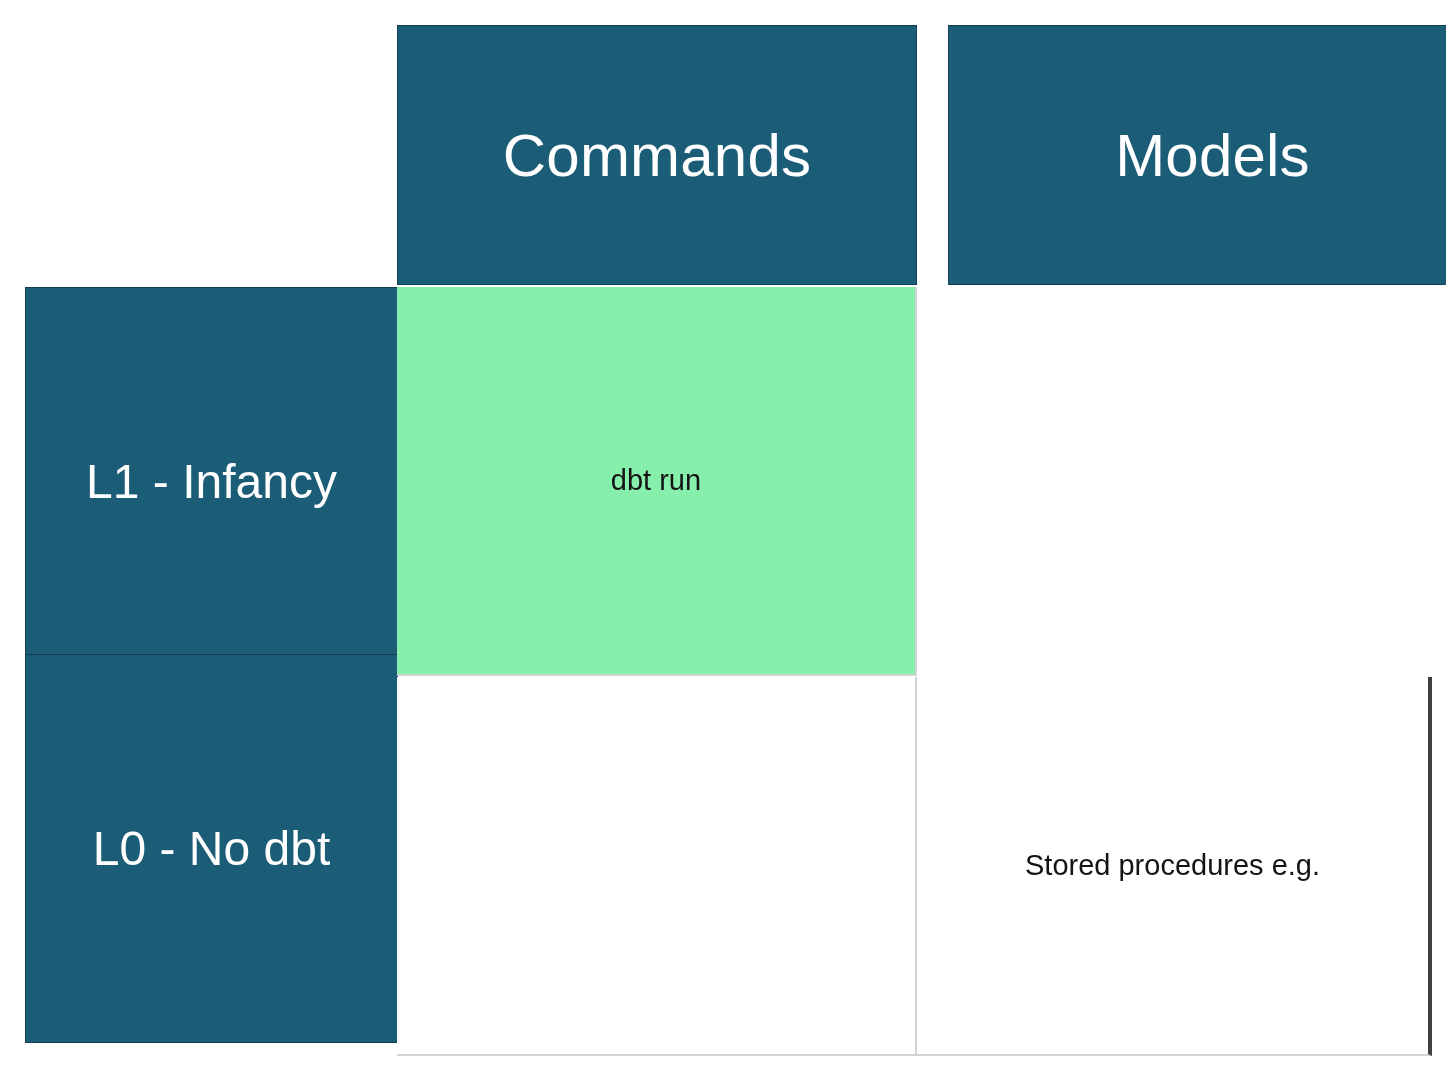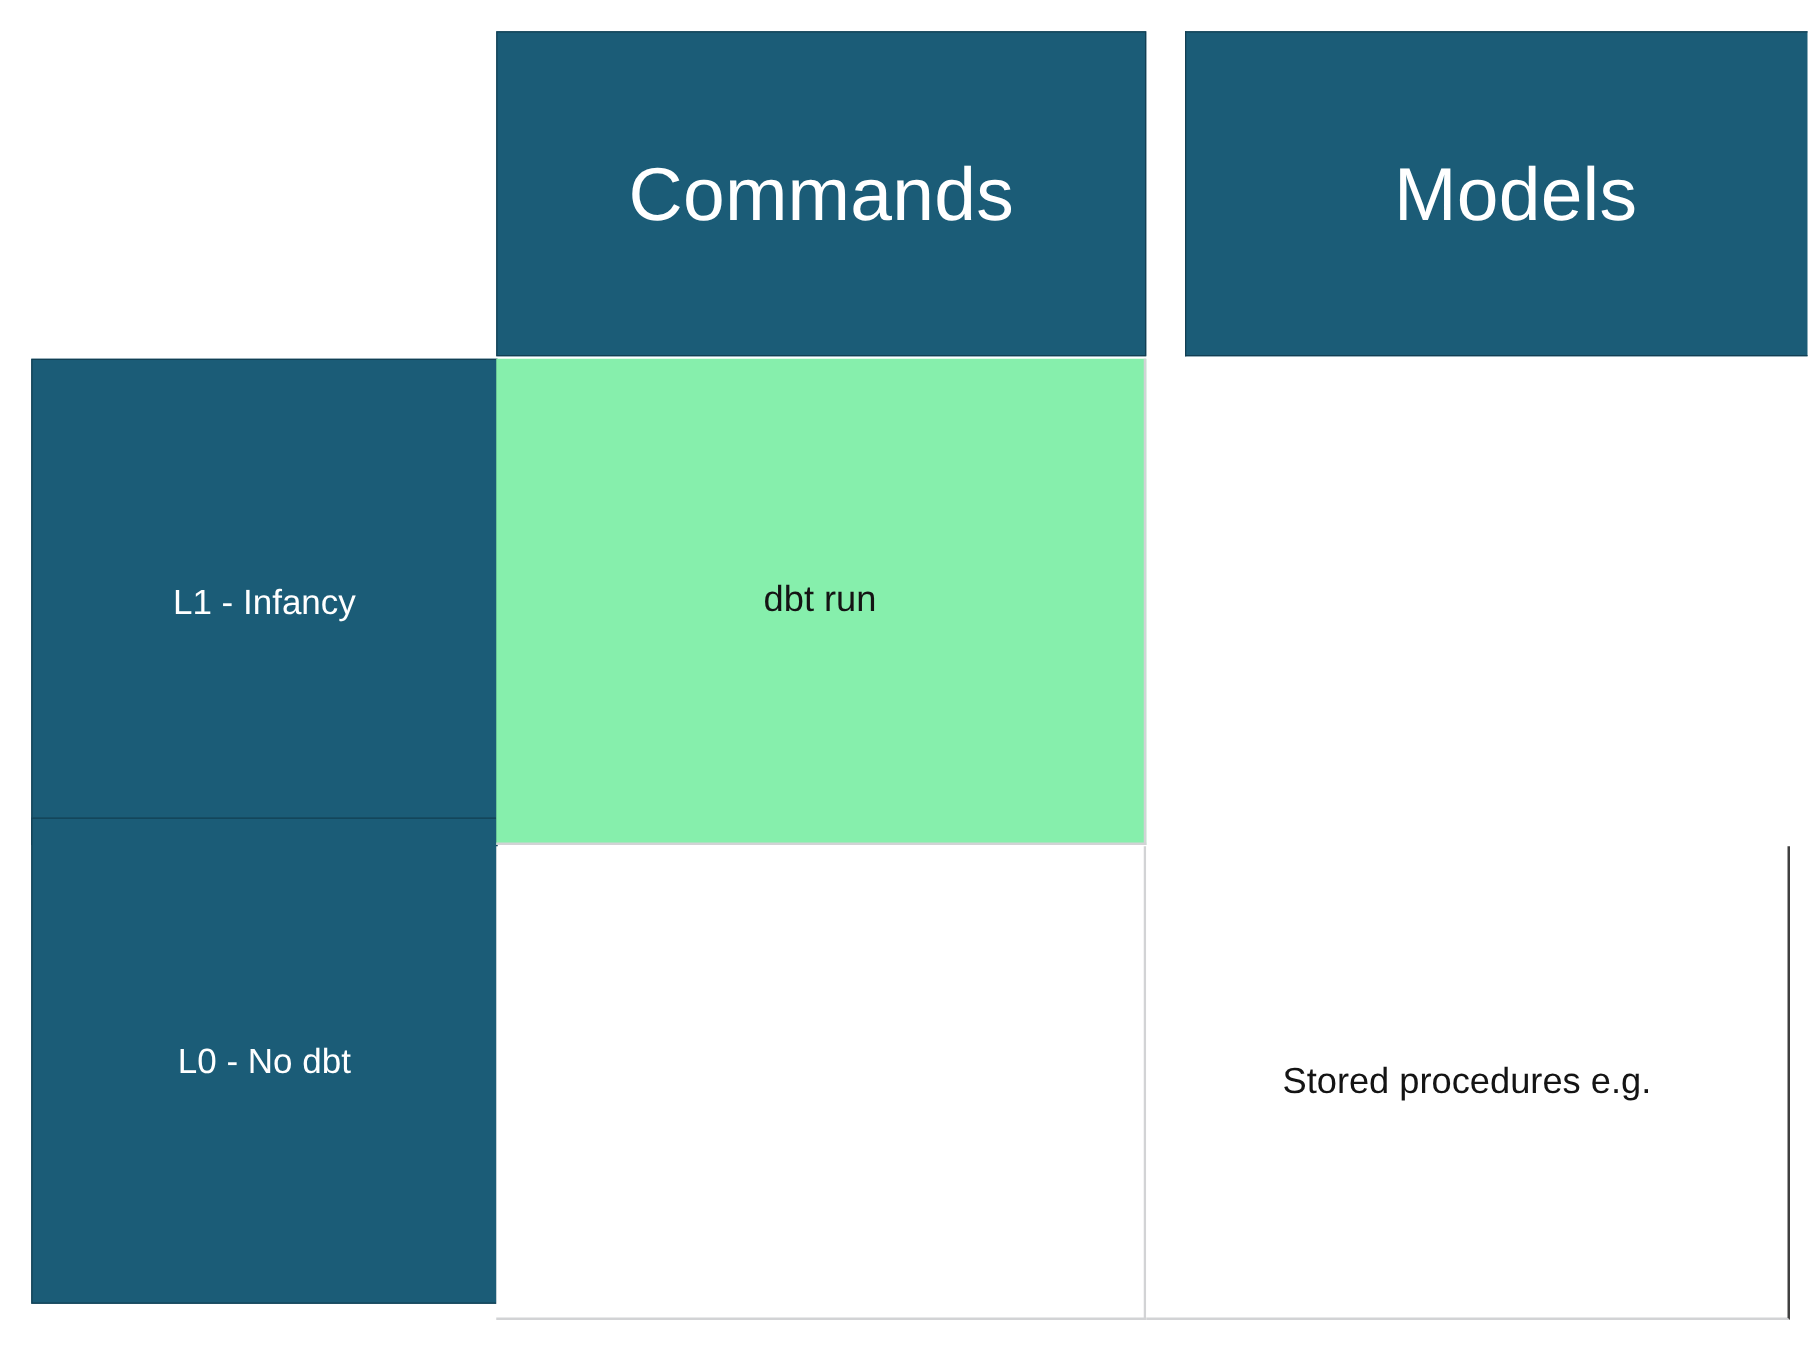--- a/index.html
+++ b/index.html
@@ -55,21 +55,21 @@
     left: 25px;
     width: 373px;
     height: 389px;
     background: #1b5c77;
     border: 1px solid #123f53;
     box-sizing: border-box;
     display: flex;
     align-items: center;
     justify-content: center;
     color: #ffffff;
-    font-size: 28px;
+    font-size: 48px;
     font-weight: 400;
     text-align: center;
   }
   .row-header-0 { top: 287px; }
   .row-header-1 { top: 654px; justify-content: center; }
 
   
   .body-cell {
     position: absolute;
     box-sizing: border-box;
@@ -97,21 +97,21 @@
   }
   .cell-r1c0 {
     left: 397px; top: 677px; width: 520px; height: 379px;
     background: #ffffff;
     border-right: 2px solid #d2d3d5;
     border-bottom: 2px solid #d2d3d5;
   }
   .cell-r1c1 {
     left: 917px; top: 677px; width: 515px; height: 379px;
     background: #ffffff;
-    border-right: 2px solid #404040;
+    border-right: 4px solid #404040;
     border-bottom: 2px solid #d2d3d5;
   }
 </style>
 </head>
 <body>
 
 <div id="matrix">
 
   <div class="corner-cell"></div>
 

